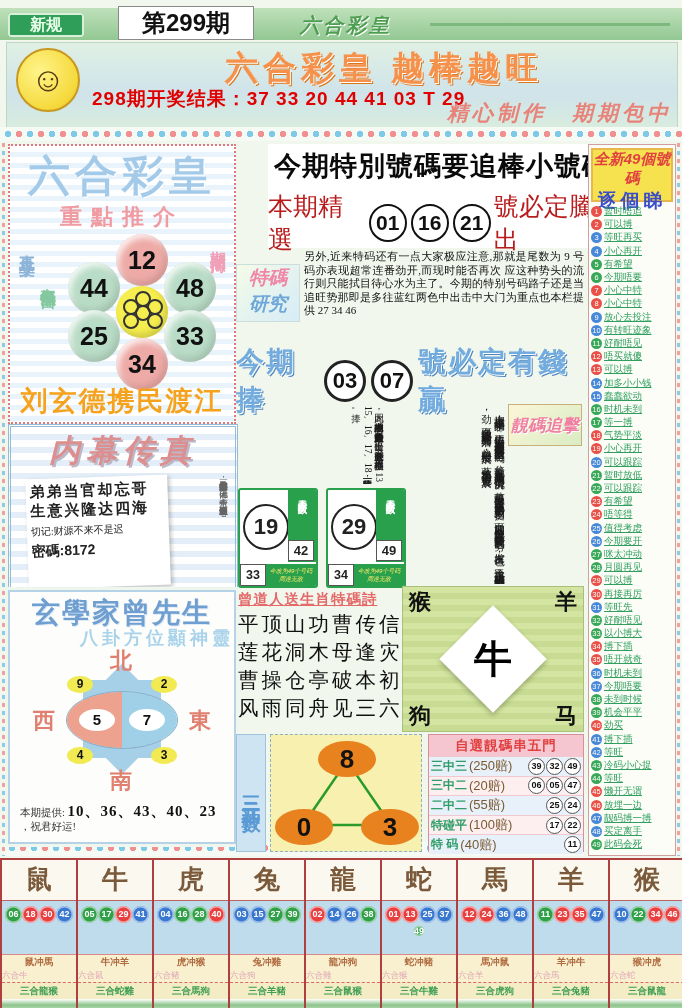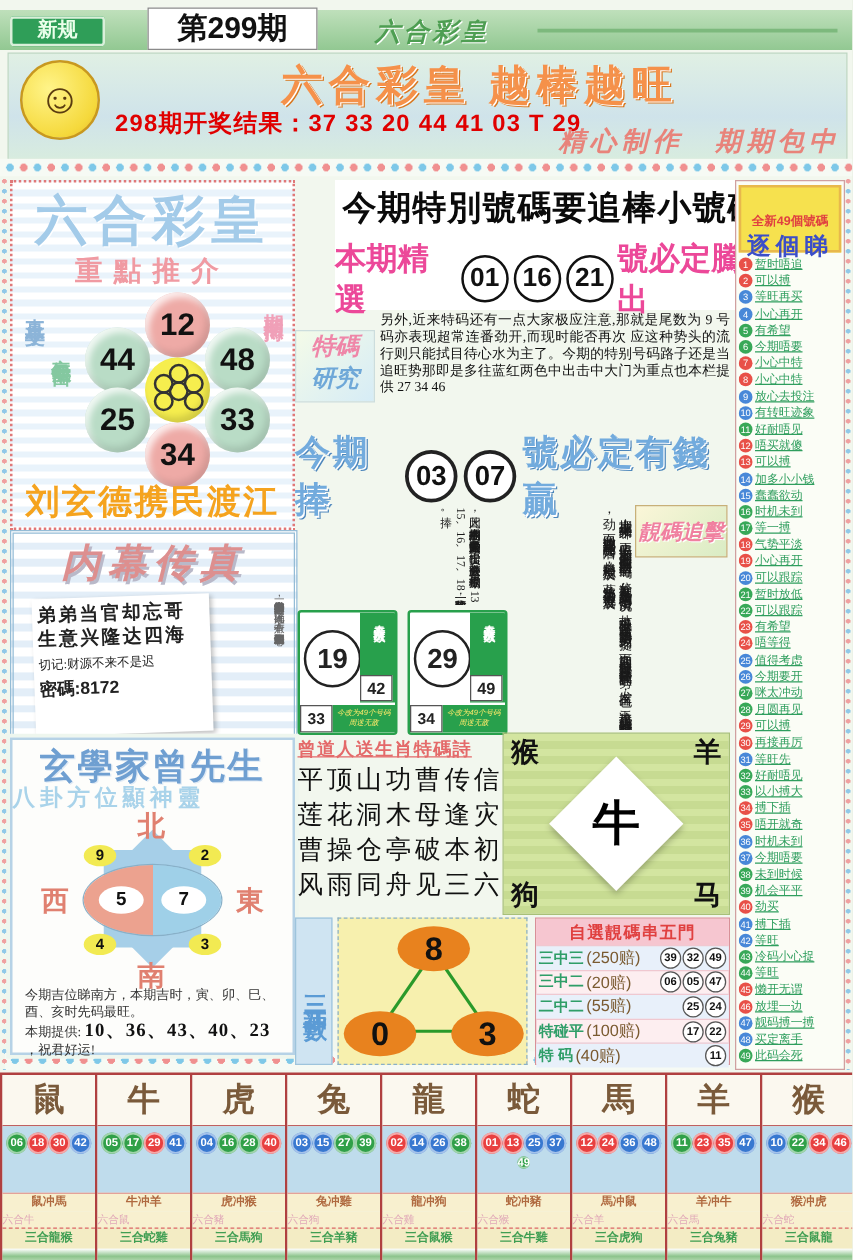--- a/index.html
+++ b/index.html
@@ -70,21 +70,21 @@
   .nm-l1{font-size:15px;font-weight:bold;font-family:"Liberation Serif",serif;letter-spacing:2px;}
   .nm-l3{font-size:10px;font-family:"Liberation Serif",serif;margin-top:4px;}
   .nm-l4{font-size:14px;font-weight:bold;margin-top:4px;}
   .nm-side{right:6px;top:48px;width:48px;height:108px;font-size:8.5px;color:#666;
            line-height:11px;overflow:hidden;}
 
   .box3{left:8px;top:590px;width:224px;height:250px;border:2px solid #b6d2e6;background:#fdfdfb;
         box-shadow:0 0 0 3px #eef6ee;}
   .xx-title{left:0;top:2px;width:100%;text-align:center;font-size:28px;font-weight:bold;
             color:#6f9fd1;letter-spacing:2px;text-shadow:1px 1px 0 #dfeaf5;}
-  .xx-sub{left:0;top:34px;width:100%;text-align:left;font-size:18px;font-weight:bold;
+  .xx-sub{left:0;top:34px;width:100%;text-align:right;font-size:18px;font-weight:bold;
           color:#a9d3ea;letter-spacing:4px;}
   .compass{left:27px;top:56px;width:170px;height:140px;}
   .cp-dir{position:absolute;font-size:22px;font-weight:bold;color:#e08070;}
   .star1,.star2{position:absolute;left:46px;top:32px;width:78px;height:78px;background:#a6cfe8;}
   .star2{transform:rotate(45deg);}
   .yinyang{position:absolute;left:30px;top:44px;width:110px;height:56px;border-radius:50%;
            background:linear-gradient(90deg,#eca28f 50%,#9fd0e8 50%);box-shadow:0 0 0 1px #88b0c8;}
   .yy-eye{position:absolute;width:36px;height:22px;background:#fff;border-radius:50%;
           text-align:center;line-height:22px;font-size:15px;font-weight:bold;color:#111;top:17px;}
   .yy-l{left:12px;} .yy-r{left:62px;}
@@ -94,21 +94,21 @@
   .bn-bl{left:30px;top:99px;} .bn-br{left:114px;top:99px;}
   .xx-text{left:10px;top:198px;width:204px;font-size:10.5px;font-family:"Liberation Serif",serif;
            color:#333;line-height:14px;}
   .xx-nums{font-size:15px;font-weight:bold;color:#111;letter-spacing:1px;}
 
   
   .mA{left:236px;top:144px;width:348px;height:104px;background:#fff;margin-left:32px;}
   .mA-l1{left:0;top:4px;width:100%;text-align:center;font-size:27px;font-weight:bold;
          font-family:"Liberation Serif",serif;letter-spacing:1px;color:#0a0a0a;}
   .mA-l2{left:0;top:46px;width:100%;display:flex;justify-content:center;align-items:center;gap:3px;}
-  .mA-txt{font-size:25px;font-weight:bold;font-family:"Liberation Serif",serif;color:#ec4899;}
+  .mA-txt{font-size:25px;font-weight:normal;font-family:"Liberation Serif",serif;color:#b91c1c;}
   .ncirc{width:34px;height:34px;border:2px solid #111;border-radius:50%;background:#fff;
          text-align:center;line-height:34px;font-size:21px;font-weight:bold;color:#111;}
   .mB{left:236px;top:250px;width:348px;height:110px;overflow:hidden;}
   .sr-badge{float:left;width:62px;height:56px;margin:14px 4px 0 0;border:1px solid #cdd;
             background:linear-gradient(135deg,#f4fbe8,#d6ecf6);text-align:center;line-height:26px;
             font-size:19px;font-weight:bold;font-style:italic;}
   .sr-badge .c1{color:#ef86a8;} .sr-badge .c2{color:#6fa8d8;}
   .mB-p{font-size:11px;line-height:13.6px;font-family:"Liberation Serif",serif;color:#111;
         text-align:justify;margin:0;}
   .mB-p.ind{text-indent:2em;}
@@ -176,21 +176,21 @@
   .zx-name{font-size:12px;font-weight:bold;color:#2f9e68;white-space:nowrap;}
   .zx-odds{font-size:13px;color:#7a5a30;margin:0 2px;white-space:nowrap;}
   .zx-nums{display:flex;gap:1px;margin-left:auto;}
   .zx-ball{width:15px;height:15px;border:1px solid #555;border-radius:50%;background:#fff;
            text-align:center;line-height:15px;font-size:9px;font-weight:bold;color:#111;}
 
   
   .sidebar{left:588px;top:144px;width:88px;height:712px;border:1px solid #d0a0a0;
            background:#fbfdf6;box-sizing:border-box;}
   .sb-hdr{margin:3px 2px;height:50px;background:#f6e14e;border:2px solid #e8b84c;text-align:center;}
-  .sb-h1{font-size:10px;font-weight:bold;color:#e04040;padding-top:20px;}
+  .sb-h1{font-size:15px;font-weight:bold;color:#e04040;padding-top:0;font-style:italic;}
   .sb-h2{font-size:19px;font-weight:bold;color:#3b4ec8;letter-spacing:4px;}
   .sb-list{margin:0 2px;}
   .sb-item{height:13.2px;display:flex;align-items:center;gap:2px;overflow:hidden;}
   .sb-badge{width:11px;height:11px;border-radius:50%;color:#fff;font-size:7.5px;line-height:11px;
             text-align:center;flex:0 0 11px;}
   .sb-badge[data-c="red"]{background:#e85048;} .sb-badge[data-c="blue"]{background:#4888d8;}
   .sb-badge[data-c="green"]{background:#38a858;}
   .sb-txt{font-size:9.5px;color:#2f9e5e;text-decoration:underline;white-space:nowrap;}
 
   
@@ -287,21 +287,21 @@
       <div class="yinyang">
         <div class="yy-eye yy-l">5</div>
         <div class="yy-eye yy-r">7</div>
       </div>
       <div class="bag-num bn-tl">9</div>
       <div class="bag-num bn-tr">2</div>
       <div class="bag-num bn-bl">4</div>
       <div class="bag-num bn-br">3</div>
     </div>
     <div class="abs xx-text">
-      <span>今期吉位睇南方，本期吉时，寅、卯、巳、酉、亥时先码最旺。</span><br>
+      <br>
       <span>本期提供:</span>
       <span class="xx-nums">10、36、43、40、23</span>
       <span>，祝君好运!</span>
     </div>
   </div>
 
   <div class="abs mA">
     <div class="abs mA-l1">今期特別號碼要追棒小號碼</div>
     <div class="abs mA-l2">
       <span class="mA-txt">本期精選</span>

